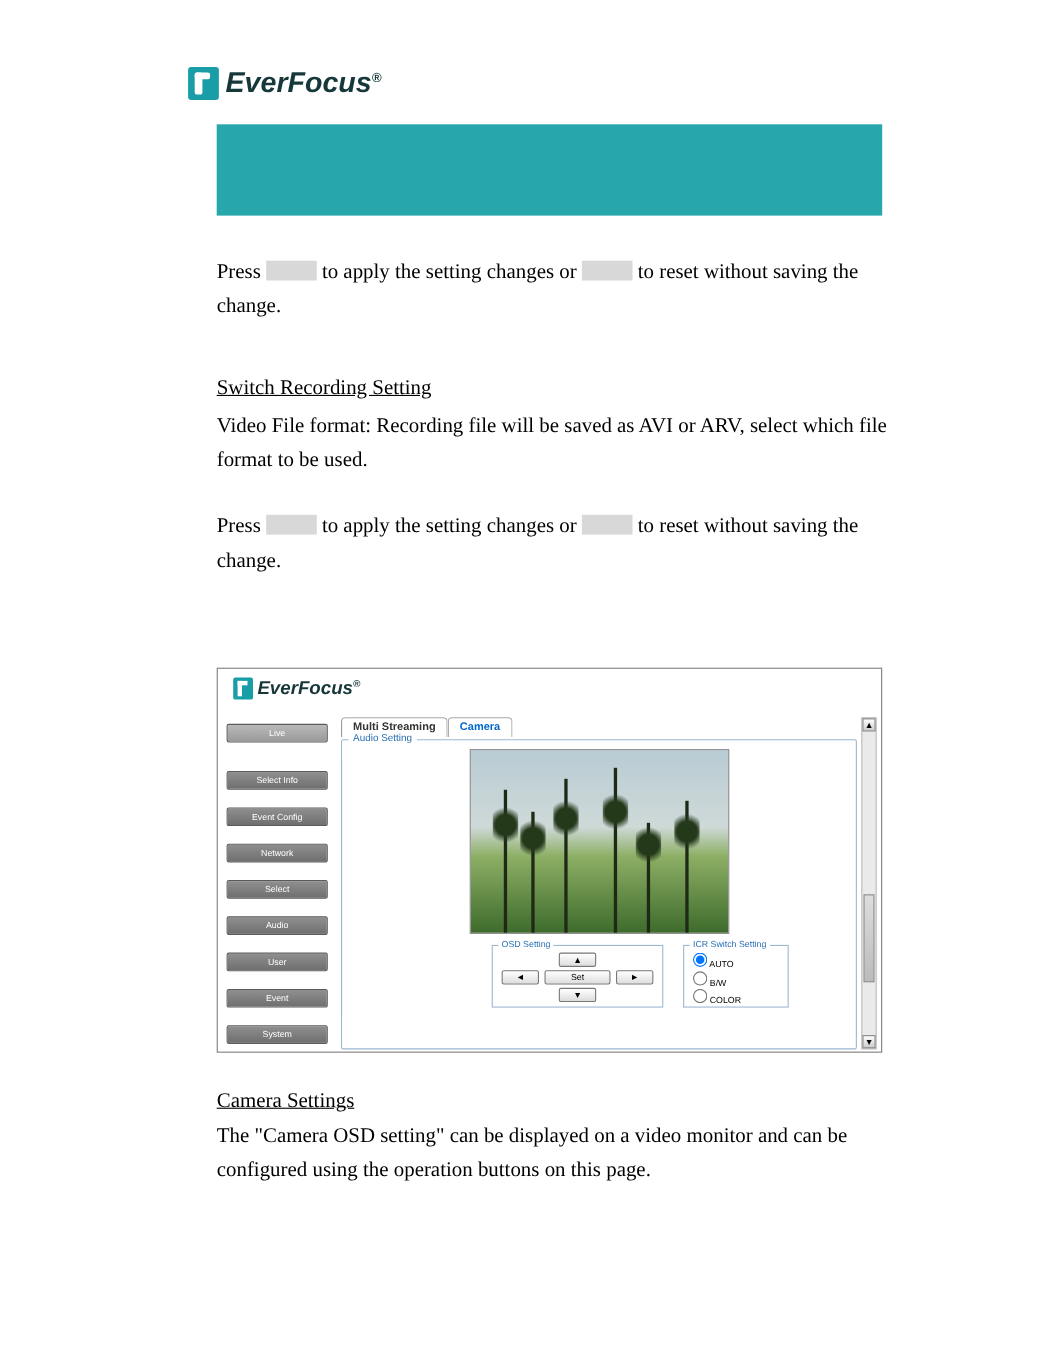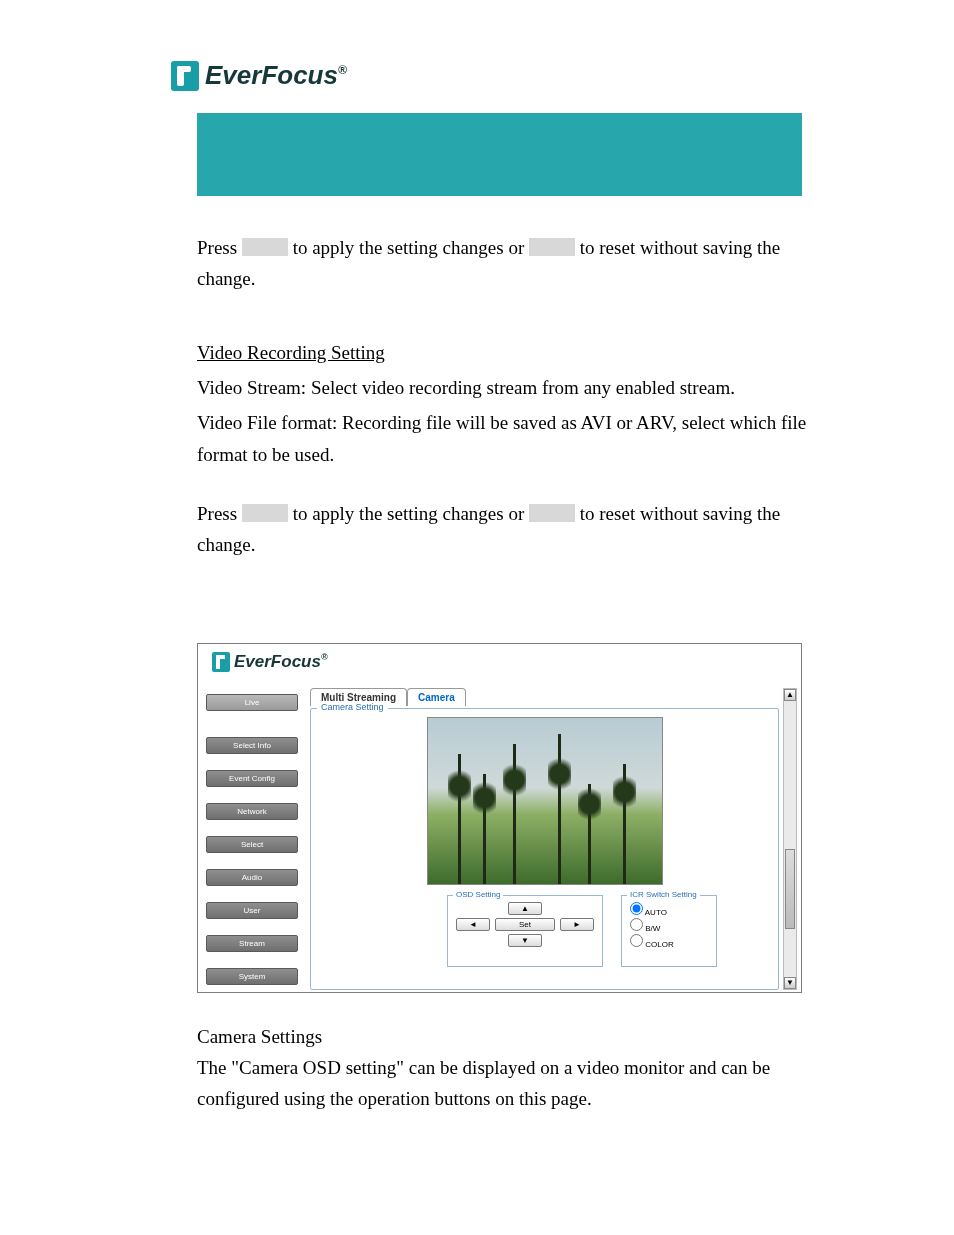--- a/index.html
+++ b/index.html
@@ -183,21 +183,21 @@
   .tree { position:absolute; bottom:0; width:3px; background:#1e2a15; }
   .tree::after{ content:""; position:absolute; bottom:60%; left:-10px; width:23px; height:40px; background:radial-gradient(circle,#24381a 40%,transparent 70%); }
   .t1{left:30px;height:130px}.t2{left:55px;height:110px}.t3{left:85px;height:140px}.t4{left:130px;height:150px}.t5{left:160px;height:100px}.t6{left:195px;height:120px}
   .bottom-panels {
     display: flex;
     gap: 18px;
     padding: 4px 2px 0 130px;
   }
   .subfield {
     border: 1px solid #9ab8d0;
-    padding: 6px 8px 16px 8px;
+    padding: 6px 8px 0 8px;
     position: relative;
     font-family: Arial, sans-serif;
     font-size: 8px;
   }
   .subfield .sublegend {
     position:absolute; top:-6px; left:5px; background:#fff; padding:0 3px; color:#2a6fb3; font-size:8px;
   }
   .osd-grid {
     display:flex; flex-direction:column; align-items:center; gap:3px;
   }
@@ -213,20 +213,21 @@
   .scrollbar {
     width: 14px;
     background:#eaeaea;
     border:1px solid #bbb;
     display:flex; flex-direction:column; justify-content:space-between;
     align-items:center;
   }
   .sb-btn { width:12px; height:12px; background:linear-gradient(#fff,#ccc); border:1px solid #888; font-size:8px; display:flex; align-items:center; justify-content:center; }
   .sb-thumb { width:10px; height:80px; background:linear-gradient(#ddd,#bbb); border:1px solid #888; margin-top:100px; }
   .sect-head {
+    text-decoration: underline;
     margin-top: 28px;
   }
 </style>
 </head>
 <body>
 
 <div class="page">
 
   <div class="logo">
     <div class="logo-mark"></div>
@@ -237,22 +238,21 @@
 
   <div class="teal-bar"></div>
 
   <div class="content">
     <p class="para">
       <span>Press </span><span class="gray-chip"></span><span> to apply the setting changes or </span><span class="gray-chip"></span><span> to reset without saving the change.</span>
     </p>
 
     <div class="spacer-md"></div>
 
-    <p class="para underline">Video Recording Setting</p>
-    <p class="para">Video Stream: Select video recording stream from any enabled stream.</p>
+    <p class="para underline">Switch Recording Setting</p>
     <p class="para">Video File format: Recording file will be saved as AVI or ARV, select which file format to be used.</p>
 
     <div style="height:24px"></div>
 
     <p class="para">
       <span>Press </span><span class="gray-chip"></span><span> to apply the setting changes or </span><span class="gray-chip"></span><span> to reset without saving the change.</span>
     </p>
 
     <div class="spacer-lg"></div>
   </div>
@@ -266,31 +266,31 @@
     </div>
     <div class="app-body">
       <div class="sidebar">
         <div class="side-btn live">Live</div>
         <div class="side-btn">Select Info</div>
         <div class="side-btn">Event Config</div>
         <div class="side-btn">Network</div>
         <div class="side-btn">Select</div>
         <div class="side-btn">Audio</div>
         <div class="side-btn">User</div>
-        <div class="side-btn">Stream</div>
+        <div class="side-btn">Event</div>
         <div class="side-btn">System</div>
       </div>
 
       <div class="main-pane">
         <div class="tabs">
           <div class="tab inactive">Multi Streaming</div>
           <div class="tab active">Camera</div>
         </div>
         <div class="fieldset">
-          <div class="legend">Camera Setting</div>
+          <div class="legend">Audio Setting</div>
           <div class="preview">
             <div class="tree t1"></div>
               <div class="tree t2"></div>
               <div class="tree t3"></div>
               <div class="tree t4"></div>
               <div class="tree t5"></div>
               <div class="tree t6"></div>
           </div>
           <div class="bottom-panels">
             <div class="subfield">

